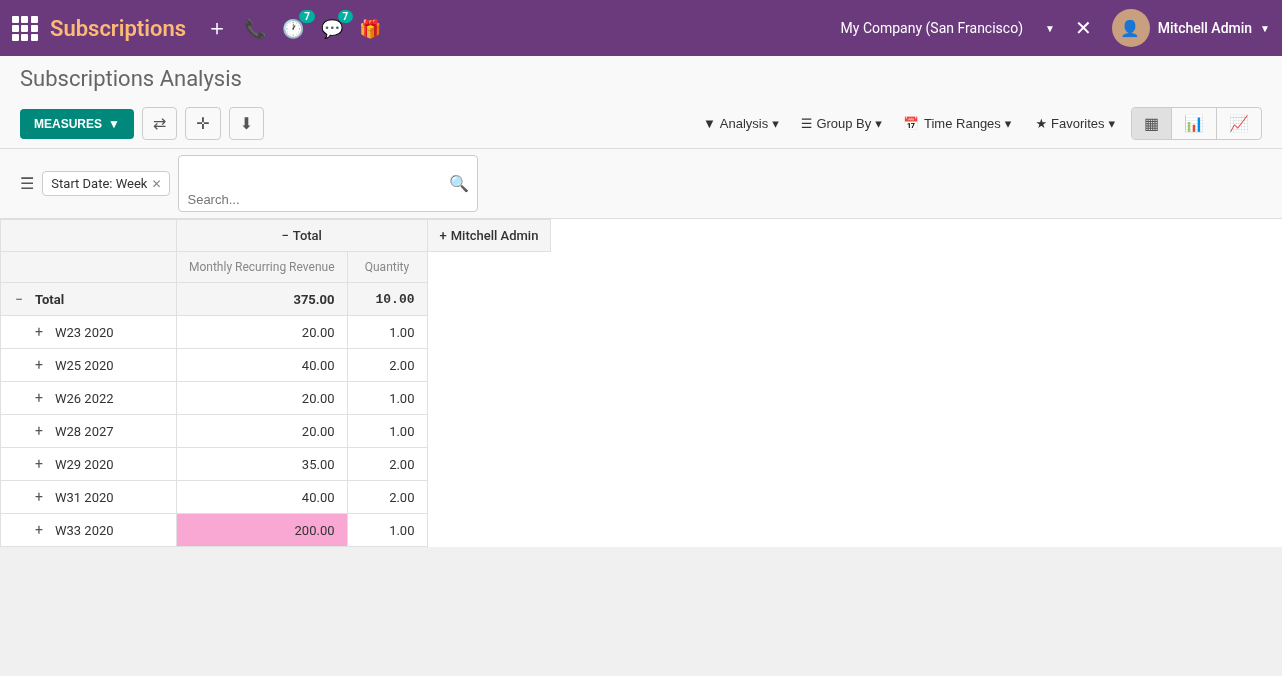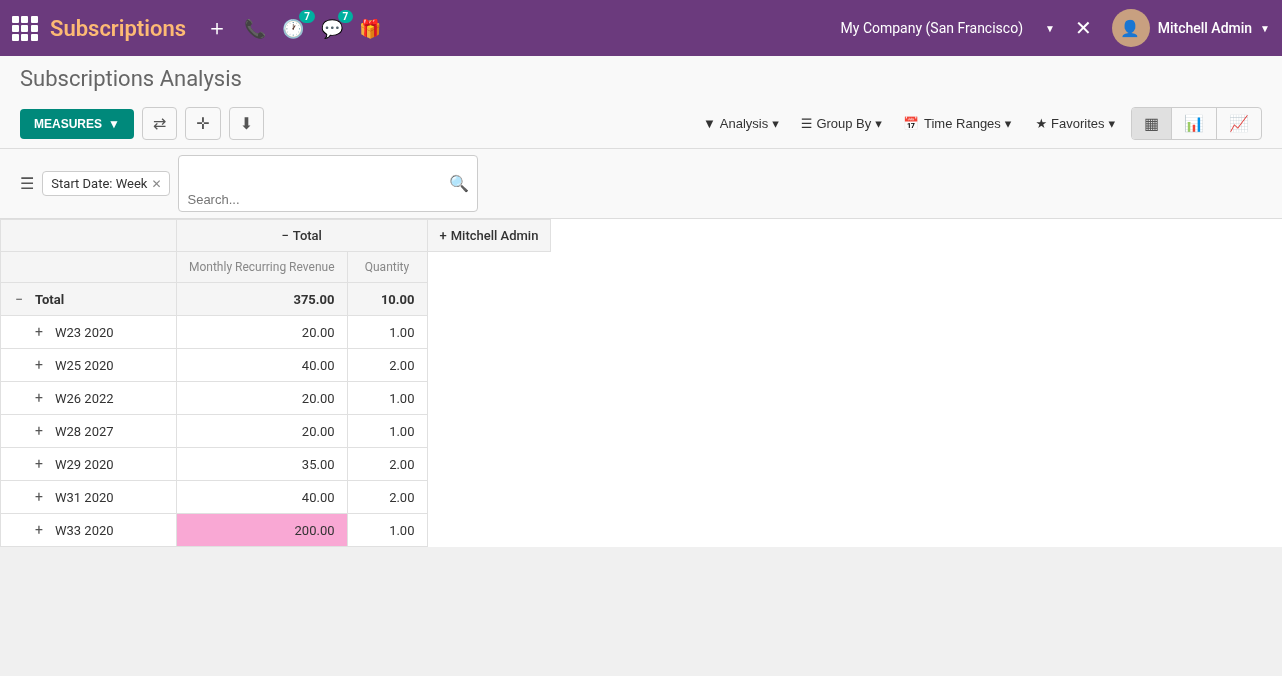--- a/index.html
+++ b/index.html
@@ -329,21 +329,21 @@
     </thead>
     <tbody id="pivot-body">
     <tr class="total-row">
           <td style="background: rgb(245, 245, 245); border: 1px solid rgb(224, 224, 224); min-width: 176px;">
             <div class="row-ctrl" style="padding-left: 10px;">
               <span class="expand-btn">−</span>
               <span class="row-label bold">Total</span>
             </div>
           </td>
           <td class="data-cell bold" style="background: rgb(245, 245, 245); text-align: right; padding: 8px 12px; font-size: 13px; border: 1px solid rgb(224, 224, 224); min-width: 160px;">375.00</td>
-          <td class="data-cell bold" style="background: rgb(245, 245, 245); text-align: right; padding: 2px 12px; font-size: 13px; border: 1px solid rgb(224, 224, 224); min-width: 80px;">10.00</td>
+          <td class="data-cell bold" style="background: rgb(245, 245, 245); text-align: right; padding: 2px 12px; font-size: 13px; border: 1px solid rgb(224, 224, 224); min-width: 80px; font-family: Liberation Mono, monospace;">10.00</td>
         </tr>
         <tr class="data-row">
           <td style="background: white; border: 1px solid rgb(224, 224, 224); min-width: 176px;">
             <div class="row-ctrl" style="padding-left: 30px;">
               <span class="expand-btn">+</span>
               <span class="row-label">W23 2020</span>
             </div>
           </td>
           <td class="data-cell" style="background: white; text-align: right; padding: 8px 12px; font-size: 13px; border: 1px solid rgb(224, 224, 224); min-width: 160px;">20.00</td>
           <td class="data-cell" style="background: white; text-align: right; padding: 8px 12px; font-size: 13px; border: 1px solid rgb(224, 224, 224); min-width: 80px;">1.00</td>

